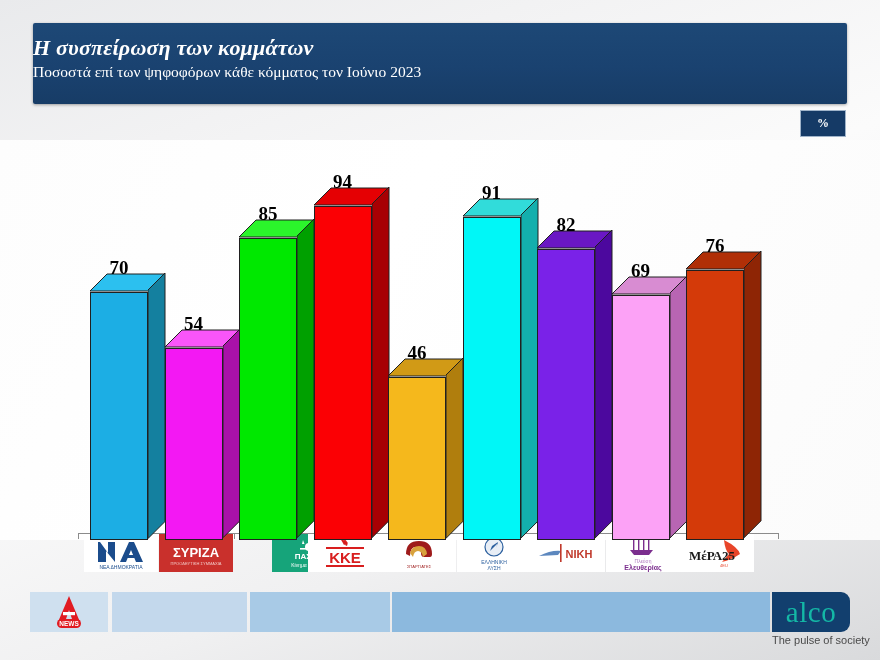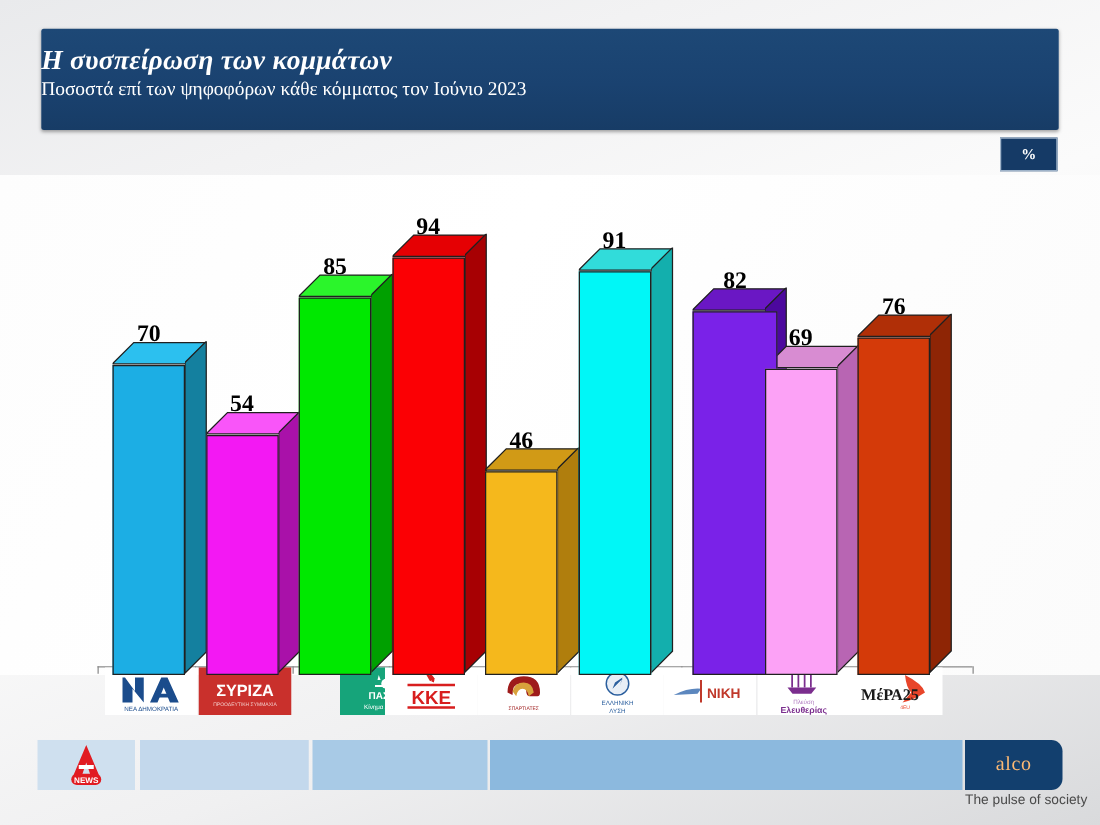--- a/index.html
+++ b/index.html
@@ -171,23 +171,23 @@
   #fbar-d  { left: 392px; width: 378px; background: #8cb9de; }
   #alco-logo {
     position: absolute;
     left: 772px;
     top: 0;
     width: 78px;
     height: 40px;
     background: #123f6e;
     border-top-right-radius: 9px;
     border-bottom-right-radius: 9px;
-    color: #fdba74;
+    color: #14b8a6;
     font-family: "Liberation Serif", serif;
-    font-size: 16px;
+    font-size: 29px;
     display: flex;
     align-items: center;
     justify-content: center;
     letter-spacing: 0.5px;
   }
   #alco-tagline {
     position: absolute;
     left: 772px;
     top: 42px;
     width: 100px;
@@ -295,21 +295,21 @@
               <polygon points="0,18 17,1 75,1 58,18" fill="#31DCDA" stroke="#202020" stroke-width="1"></polygon>
             </svg>
           </div>
           <div class="bar-side" style="left: 58px; bottom: 0px; width: 19px; height: 342.05px; background: transparent; border: none;">
             <svg width="19" height="342.05" style="position:absolute;left:0;bottom:0">
               <polygon points="0,340.05 0,17 17,0 17,323.05" fill="#13AFAD" stroke="#202020" stroke-width="1"></polygon>
             </svg>
           </div>
           <div class="bar-front" style="height: 323.05px; background: rgb(0, 247, 247);"></div>
         </div>
-        <div class="bar-group" style="left: 554px; width: 68px; height: 313.1px;">
+        <div class="bar-group" style="left: 537px; width: 58px; height: 313.1px;">
           <div class="bar-label" style="bottom: 304.1px;">82</div>
           <div class="bar-top" style="left: 0px; bottom: 291.1px; width: 75px; height: 19px;">
             <svg width="75" height="19">
               <polygon points="0,18 17,1 75,1 58,18" fill="#6A17C4" stroke="#202020" stroke-width="1"></polygon>
             </svg>
           </div>
           <div class="bar-side" style="left: 58px; bottom: 0px; width: 19px; height: 310.1px; background: transparent; border: none;">
             <svg width="19" height="310.09999999999997" style="position:absolute;left:0;bottom:0">
               <polygon points="0,308.09999999999997 0,17 17,0 17,291.09999999999997" fill="#4C089E" stroke="#202020" stroke-width="1"></polygon>
             </svg>

